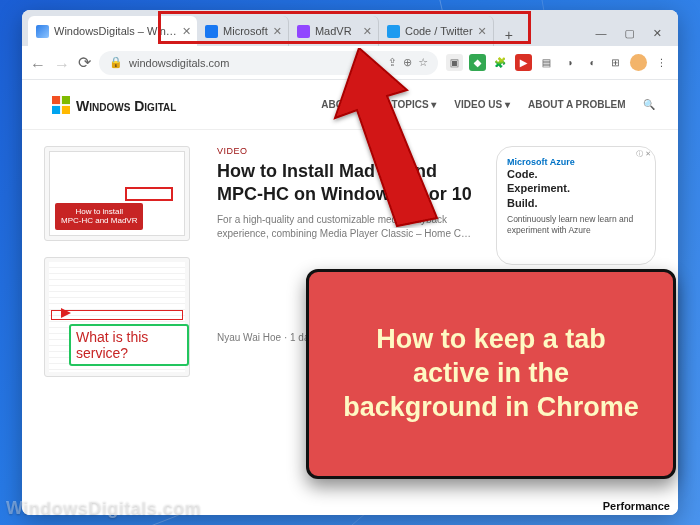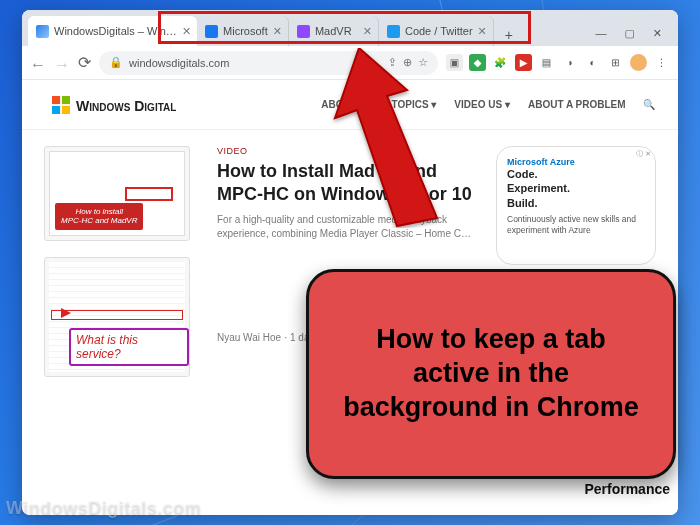--- a/index.html
+++ b/index.html
@@ -20,41 +20,41 @@
 .addr-box { flex: 1; height: 24px; background: #f1f3f5; border-radius: 12px; display: flex; align-items: center; padding: 0 10px; gap: 6px; font-size: 11px; color: #555; }
 .ext-row { display: flex; gap: 6px; align-items: center; }
 .ext { width: 17px; height: 17px; border-radius: 3px; display: flex; align-items: center; justify-content: center; font-size: 10px; }
 .page { background: #fff; height: calc(100% - 70px); overflow: hidden; position: relative; }
 .site-header { height: 50px; display: flex; align-items: center; padding: 0 22px; border-bottom: 1px solid #eee; }
 .logo { display: flex; align-items: flex-end; gap: 6px; font-weight: 700; font-size: 14px; color: #222; padding-left: 8px; }
 .logo-icon { width: 18px; height: 18px; }
 .nav { margin-left: auto; display: flex; gap: 18px; font-size: 10px; color: #555; font-weight: 600; }
 .content { display: flex; padding: 16px 22px; gap: 18px; }
 .left-col { width: 155px; }
-.article-thumb { width: 146px; height: 95px; border: 1px solid #ddd; border-radius: 3px; background: #f7f7f7; margin-bottom: 16px; position: relative; overflow: hidden; font-size: 6px; color: #888; font-style: italic; }
+.article-thumb { width: 146px; height: 95px; border: 1px solid #ddd; border-radius: 3px; background: #f7f7f7; margin-bottom: 16px; position: relative; overflow: hidden; font-size: 6px; color: #888; }
 .article-thumb.t1 .badge { position: absolute; left: 8px; bottom: 8px; background: #c72424; color: #fff; padding: 4px 6px; border-radius: 4px; font-size: 8px; line-height: 1.2; border: 2px solid #fff; text-align: center; }
 .article-thumb .redline { position: absolute; width: 48px; height: 14px; border: 2px solid #d22; right: 16px; top: 40px; }
 .article-thumb.t2 { height: 120px; }
-.article-thumb.t2 .badge { position: absolute; left: 24px; bottom: 10px; background: #fff; color: #c72424; border: 2px solid #a21caf; padding: 3px 5px; font-size: 12px; border-radius: 3px; }
+.article-thumb.t2 .badge { position: absolute; left: 24px; bottom: 10px; background: #fff; color: #c72424; border: 2px solid #22c55e; padding: 3px 5px; font-size: 14px; border-radius: 3px; }
 .article-thumb.t2 .redarrow { position: absolute; width: 0; height: 0; border-left: 10px solid #d22; border-top: 5px solid transparent; border-bottom: 5px solid transparent; left: 16px; top: 50px; }
 .article-area { flex: 1; }
 .cat { color: #9a0d0d; font-size: 9px; font-weight: 400; letter-spacing: .5px; }
 .article-title { font-size: 18px; font-weight: 700; color: #1c1c1c; margin-top: 4px; line-height: 1.25; }
 .excerpt { font-size: 10px; color: #7a7a7a; margin-top: 8px; line-height: 1.4; }
 .sidebar-ad { width: 160px; }
 .ad-box { border: 1px solid #ddd; border-radius: 16px; padding: 10px; font-size: 9px; color: #444; position: relative; }
 .ad-label { position: absolute; right: 4px; top: 2px; font-size: 7px; color: #999; display: flex; gap: 2px; }
 .ad-brand { color: #0072c6; font-weight: 600; font-size: 9px; }
 .ad-head { font-weight: 700; font-size: 11px; color: #222; line-height: 1.3; }
 .ad-text { font-size: 8.5px; color: #555; margin-top: 4px; line-height: 1.3; }
-.overlay-callout { position: absolute; right: 24px; bottom: 46px; width: 370px; height: 210px; background: #e14b4b; border: 3px solid #111; border-radius: 28px; box-shadow: 0 8px 18px rgba(0,0,0,.45); color: #000000; display: flex; align-items: center; justify-content: center; text-align: center; font-size: 27px; font-weight: 700; line-height: 1.25; padding: 20px 26px; z-index: 6; }
+.overlay-callout { position: absolute; right: 24px; bottom: 46px; width: 370px; height: 210px; background: #e14b4b; border: 3px solid #111; border-radius: 12px; box-shadow: 0 8px 18px rgba(0,0,0,.45); color: #fef9c3; display: flex; align-items: center; justify-content: center; text-align: center; font-size: 27px; font-weight: 700; line-height: 1.25; padding: 20px 26px; z-index: 6; }
 .tab-highlight { position: absolute; left: 158px; top: 11px; width: 373px; height: 33px; border: 3px solid #d21919; z-index: 5; pointer-events: none; }
 .big-arrow { position: absolute; left: 319px; top: 48px; width: 140px; height: 180px; z-index: 5; pointer-events: none; }
 .watermark { position: absolute; left: 6px; bottom: 6px; font-size: 18px; color: rgba(255,255,255,.35); font-weight: 700; letter-spacing: .5px; z-index: 7; text-shadow: 0 1px 2px rgba(0,0,0,.2); }
-.perf-label { position: absolute; right: 8px; bottom: 18px; font-size: 14px; font-weight: 700; color: #111; }
+.perf-label { position: absolute; right: 8px; bottom: 3px; font-size: 11px; font-weight: 700; color: #111; }
 .small-caps { font-variant: small-caps; }
 </style>
 </head>
 <body>
 
 <div class="chrome-window">
 
   <div class="tabstrip">
     <div class="tab active">
       <span class="favicon" style="background:linear-gradient(135deg,#2b7de9,#8ec5ff)"></span>
@@ -154,21 +154,21 @@
         <div class="excerpt" style="margin-top:90px">Nyau Wai Hoe · 1 day ago</div>
       </div>
 
       <div class="sidebar-ad">
         <div class="ad-box">
           <div class="ad-label">ⓘ ✕</div>
           <div class="ad-brand">Microsoft Azure</div>
           <div class="ad-head" style="white-space:pre-line">Code.
 Experiment.
 Build.</div>
-          <div class="ad-text">Continuously active new skills and experiment with Azure</div>
+          <div class="ad-text">Continuously learn new learn and experiment with Azure</div>
           <div style="height:18px"></div>
         </div>
       </div>
     </div>
     <div class="perf-label">Performance</div>
   </div>
 </div>
 
 <div class="tab-highlight"></div>
 

